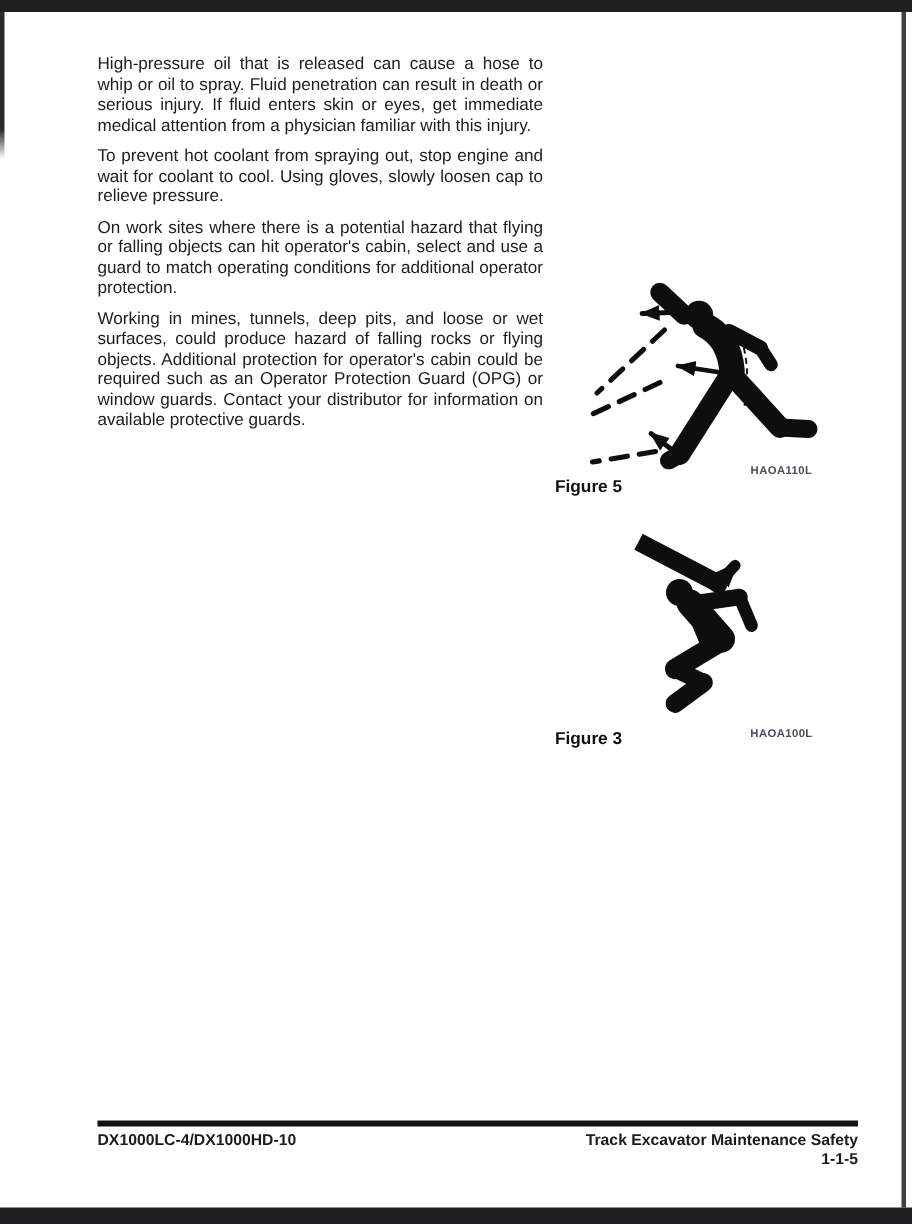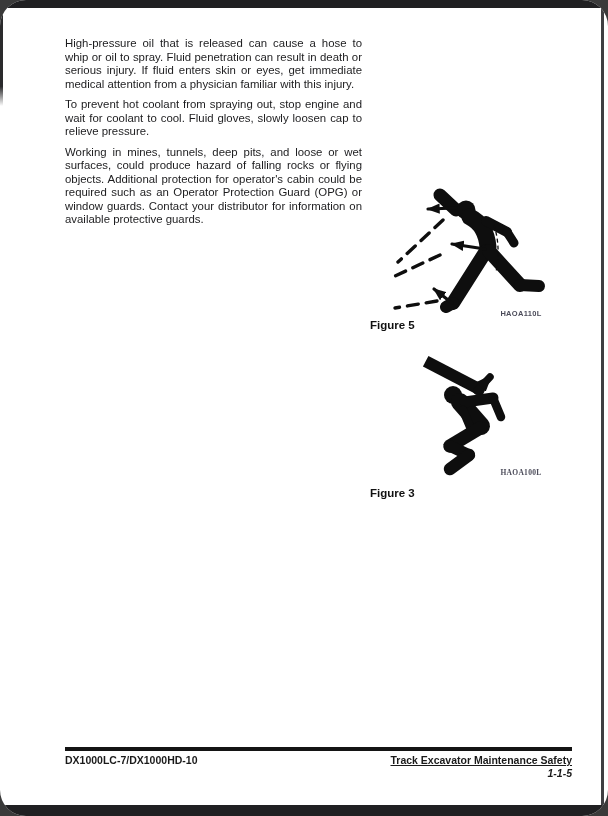--- a/index.html
+++ b/index.html
@@ -1,18 +1,18 @@
 <!DOCTYPE html>
 <html><head>
 <meta charset="utf-8">
 <style>
   html,body{margin:0;padding:0;background:#3a3a3a;}
   .screen{
     position:relative;width:608px;height:816px;background:#ffffff;overflow:hidden;
-    font-family:"Liberation Sans","DejaVu Sans",sans-serif;color:#1c1c1e;border-radius:26px;
+    font-family:"Liberation Sans","DejaVu Sans",sans-serif;color:#1c1c1e;
   }
   
   .frame-top{position:absolute;left:0;top:0;width:608px;height:8px;background:#202022;}
   .frame-bottom{position:absolute;left:0;top:805px;width:608px;height:11px;background:#202022;}
   .frame-right-line{position:absolute;left:601px;top:8px;width:3px;height:797px;background:#3f3f42;}
   .frame-left-strip{position:absolute;left:0;top:8px;width:3px;height:98px;
     background:linear-gradient(#2a2a2c 80%,rgba(42,42,44,0));}
   
   .text-col{
     position:absolute;left:65px;top:37px;width:297px;
@@ -27,45 +27,46 @@
   .fig-svg{position:absolute;}
   .fig-code{
     position:absolute;width:102px;text-align:center;
     font-size:7.5px;letter-spacing:.3px;color:#4c4c5a;font-weight:bold;
   }
   .fig-caption{position:absolute;font-size:11.5px;font-weight:bold;color:#111;}
   #fig2-svg{left:390px;top:177px;}
   #fig2-code{left:470px;top:309px;}
   #fig2-caption{left:370px;top:319px;}
   #fig3-svg{left:405px;top:350px;}
-  #fig3-code{left:470px;top:468px;font-family:Liberation Serif, serif;}
+  #fig3-code{left:470px;top:484px;}
   #fig3-caption{left:370px;top:487px;}
   
   .footer-rule{position:absolute;left:65px;top:747px;width:507px;height:4px;background:#141414;}
   .footer-left{position:absolute;left:65px;top:754px;font-size:10.5px;font-weight:bold;color:#1a1a1a;}
   .footer-right{position:absolute;left:262px;top:754px;width:310px;text-align:right;
-    font-size:10.5px;font-weight:bold;color:#1a1a1a;text-decoration:underline;}
+    font-size:10.5px;font-weight:bold;color:#1a1a1a;}
   .footer-page{position:absolute;left:262px;top:767px;width:310px;text-align:right;
-    font-size:10.5px;font-weight:bold;color:#1a1a1a;font-style:italic;}
+    font-size:10.5px;font-weight:bold;color:#1a1a1a;}
   .ink{stroke:#0e0e0e;fill:none;stroke-linecap:round;}
   .ink-fill{fill:#0e0e0e;}
 </style>
 </head>
 <body>
 
 <div class="screen">
 
   <div class="frame-top"></div>
   <div class="frame-left-strip"></div>
   <div class="frame-right-line"></div>
   <div class="frame-bottom"></div>
 
   <div class="text-col">
     <p>High-pressure oil that is released can cause a hose to whip or oil to spray. Fluid penetration can result in death or serious injury. If fluid enters skin or eyes, get immediate medical attention from a physician familiar with this injury.</p>
-    <p>To prevent hot coolant from spraying out, stop engine and wait for coolant to cool. Fluid gloves, slowly loosen cap to relieve pressure.</p>
+    <p>To prevent hot coolant from spraying out, stop engine and wait for coolant to cool. Using gloves, slowly loosen cap to relieve pressure.</p>
+    <p>On work sites where there is a potential hazard that flying or falling objects can hit operator's cabin, select and use a guard to match operating conditions for additional operator protection.</p>
     <p>Working in mines, tunnels, deep pits, and loose or wet surfaces, could produce hazard of falling rocks or flying objects. Additional protection for operator's cabin could be required such as an Operator Protection Guard (OPG) or window guards. Contact your distributor for information on available protective guards.</p>
   </div>
 
   <svg id="fig2-svg" class="fig-svg" width="170" height="136" viewBox="0 0 170 136" xmlns="http://www.w3.org/2000/svg">
     <defs>
       <marker id="ah2" viewBox="0 0 10 8" refX="9" refY="4" markerUnits="userSpaceOnUse" markerWidth="13" markerHeight="11" orient="auto">
         <path d="M0,0 L10,4 L0,8 Z" fill="#0e0e0e"></path>
       </marker>
     </defs>
 
@@ -107,17 +108,17 @@
     <line class="ink" x1="88" y1="48" x2="96" y2="67" stroke-width="8.5"></line>
     <line class="ink" x1="58" y1="60" x2="66" y2="79" stroke-width="8.5"></line>
     <line class="ink" x1="75" y1="78" x2="45" y2="96" stroke-width="13.5"></line>
     <line class="ink" x1="45" y1="96" x2="64" y2="105" stroke-width="11.5"></line>
     <line class="ink" x1="64" y1="105" x2="45" y2="119" stroke-width="12.5"></line>
   </svg>
   <div id="fig3-code" class="fig-code">HAOA100L</div>
   <div id="fig3-caption" class="fig-caption">Figure 3</div>
 
   <div class="footer-rule"></div>
-  <div class="footer-left">DX1000LC-7/DX1000HD-10</div>
+  <div class="footer-left">DX1000LC-4/DX1000HD-10</div>
   <div class="footer-right">Track Excavator Maintenance Safety</div>
   <div class="footer-page">1-1-5</div>
 
 </div>
 
 </body></html>

